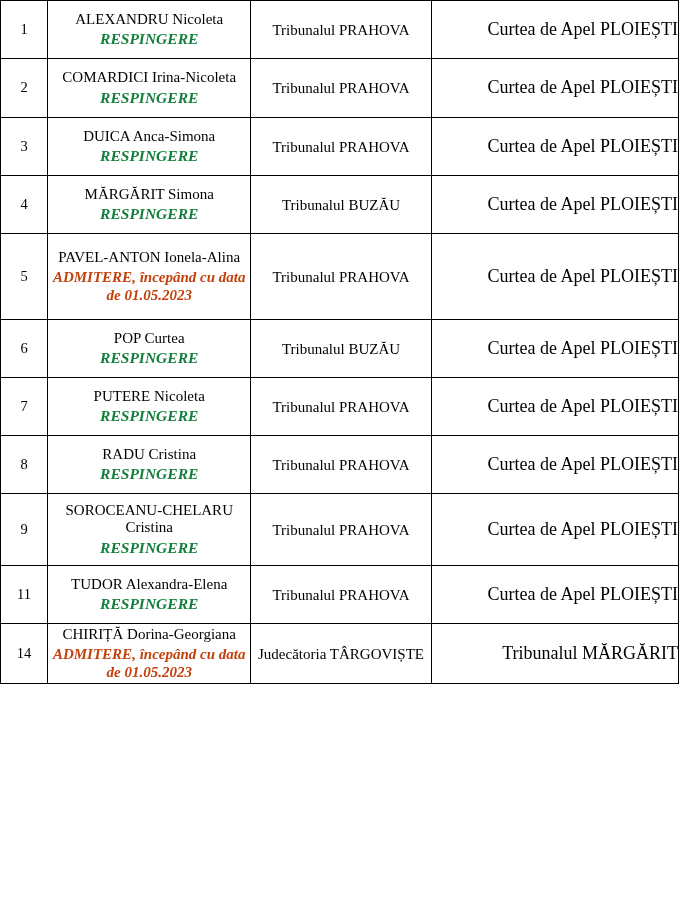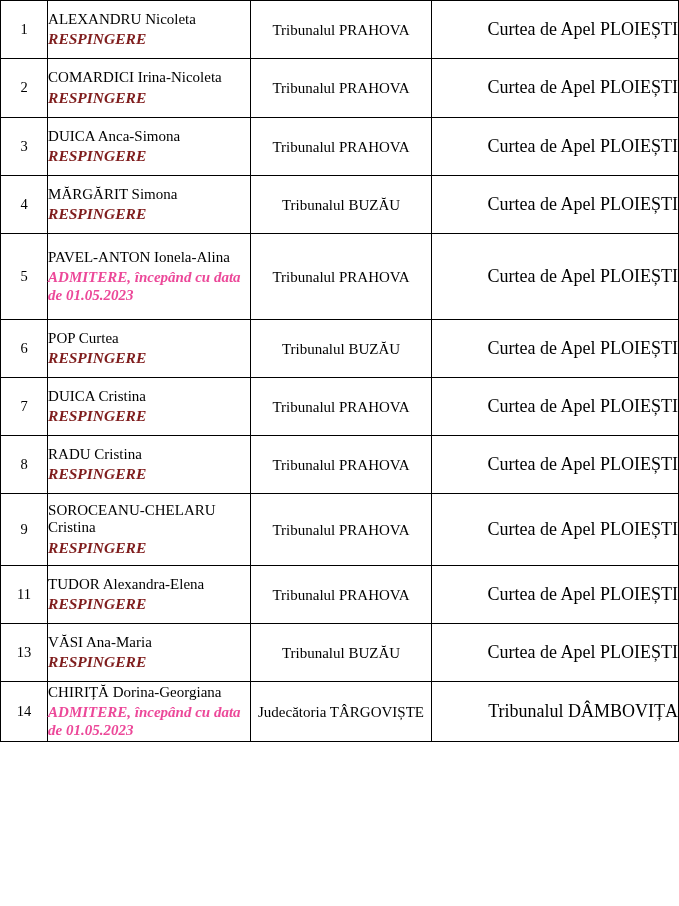--- a/index.html
+++ b/index.html
@@ -36,41 +36,41 @@
   .col-name { width: 203px; }
   .col-court1 { width: 180px; }
   .col-court2 { width: 247px; }
 
   .cell-idx {
     text-align: center;
     font-size: 14.5px;
     line-height: 1.2;
   }
   .cell-name {
-    text-align: left;
+    text-align: center;
     padding: 3px 2px 5px 2px;
   }
   .nm {
     display: block;
     font-size: 15px;
     line-height: 1.18;
     margin-bottom: 2px;
   }
   .decision {
     display: block;
     font-style: italic;
     font-weight: bold;
     font-size: 15.5px;
     line-height: 1.18;
   }
   .decision.reject {
-    color: #7f1d1d;
+    color: #15803d;
   }
   .decision.admit {
-    color: #ec4899;
+    color: #c2410c;
     font-size: 15px;
     line-height: 1.2;
   }
   .cell-court {
     text-align: center;
     font-size: 15px;
     line-height: 1.2;
     padding: 2px 1px;
     margin-top: 40px;
   }
@@ -143,21 +143,21 @@
           <td class="cell-name">
             <span class="nm">POP Curtea</span>
             <span class="decision reject">RESPINGERE</span>
           </td>
           <td class="cell-court">Tribunalul BUZĂU</td>
           <td class="cell-court2">Curtea de Apel PLOIEȘTI</td>
         </tr>
         <tr style="height: 58px;">
           <td class="cell-idx">7</td>
           <td class="cell-name">
-            <span class="nm">DUICA Cristina</span>
+            <span class="nm">PUTERE Nicoleta</span>
             <span class="decision reject">RESPINGERE</span>
           </td>
           <td class="cell-court">Tribunalul PRAHOVA</td>
           <td class="cell-court2">Curtea de Apel PLOIEȘTI</td>
         </tr>
         <tr style="height: 58px;">
           <td class="cell-idx">8</td>
           <td class="cell-name">
             <span class="nm">RADU Cristina</span>
             <span class="decision reject">RESPINGERE</span>
@@ -176,33 +176,24 @@
         </tr>
         <tr style="height: 58px; padding-left: 36px;">
           <td class="cell-idx">11</td>
           <td class="cell-name">
             <span class="nm">TUDOR Alexandra-Elena</span>
             <span class="decision reject">RESPINGERE</span>
           </td>
           <td class="cell-court">Tribunalul PRAHOVA</td>
           <td class="cell-court2">Curtea de Apel PLOIEȘTI</td>
         </tr>
-        <tr style="height: 58px;">
-          <td class="cell-idx">13</td>
-          <td class="cell-name">
-            <span class="nm">VĂSI Ana-Maria</span>
-            <span class="decision reject">RESPINGERE</span>
-          </td>
-          <td class="cell-court">Tribunalul BUZĂU</td>
-          <td class="cell-court2">Curtea de Apel PLOIEȘTI</td>
-        </tr>
         <tr style="height: 60px;">
           <td class="cell-idx">14</td>
           <td class="cell-name">
             <span class="nm">CHIRIȚĂ Dorina-Georgiana</span>
             <span class="decision admit">ADMITERE, începând cu data de 01.05.2023</span>
           </td>
           <td class="cell-court">Judecătoria TÂRGOVIȘTE</td>
-          <td class="cell-court2">Tribunalul DÂMBOVIȚA</td>
+          <td class="cell-court2">Tribunalul MĂRGĂRIT</td>
         </tr>
       </tbody>
   </table>
 </div>
 
 </body></html>

